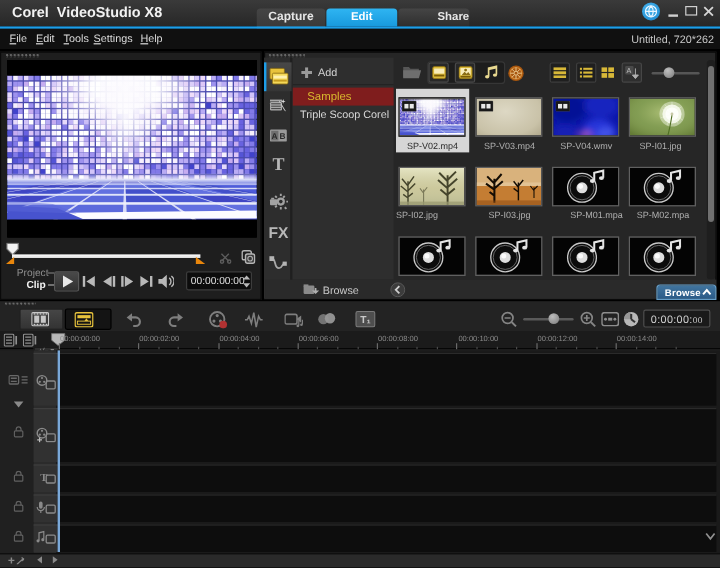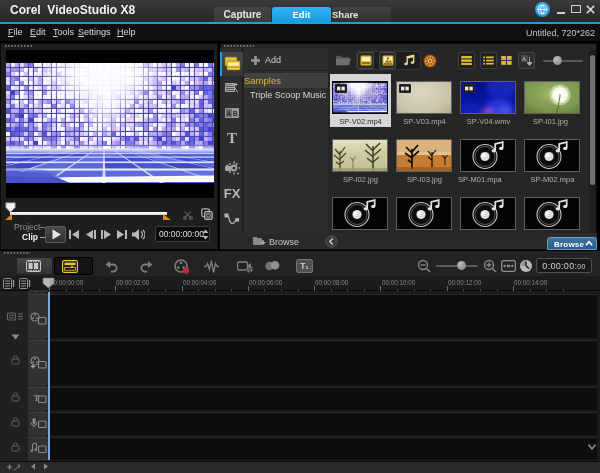--- a/index.html
+++ b/index.html
@@ -5,21 +5,21 @@
 body{font-family:"Liberation Sans",sans-serif;position:relative;}
 .abs{position:absolute;}
 .dots{background-image:radial-gradient(circle at 1px 1px,#6a6a6a 0.8px,transparent 1.1px);background-size:3.2px 3px;height:3px;}
 </style></head><body>
 
 <div class="abs" style="left:0;top:0;width:600px;height:22px;background:linear-gradient(#3a3a3a,#272727);"></div>
 <div class="abs" style="left:10px;top:3px;font-size:12px;font-weight:bold;color:#f2f2f2;letter-spacing:0px;">Corel&nbsp; VideoStudio X8</div>
 
 <div class="abs" style="left:214px;top:7px;width:57px;height:32px;background:linear-gradient(#454545,#2e2e2e);border-radius:3px 3px 0 0;color:#e6e6e6;font-size:10px;font-weight:bold;text-align:center;line-height:16px;">Capture</div>
 <div class="abs" style="left:272px;top:7px;width:59px;height:15px;background:linear-gradient(#2fb5f2,#189ade);border-radius:3px 3px 0 0;color:#fff;font-size:9.5px;font-weight:bold;text-align:center;line-height:16px;">Edit</div>
-<div class="abs" style="left:332px;top:7px;width:59px;height:15px;background:linear-gradient(#454545,#2e2e2e);border-radius:3px 3px 0 0;color:#e6e6e6;font-size:9.5px;font-weight:bold;text-align:left;line-height:16px;">Share</div>
+<div class="abs" style="left:332px;top:7px;width:59px;height:15px;background:linear-gradient(#454545,#2e2e2e);border-radius:3px 3px 0 0;color:#e6e6e6;font-size:9.5px;font-weight:bold;text-align:right;line-height:16px;">Share</div>
 
 <div class="abs" style="left:535px;top:2px;width:15px;height:15px;border-radius:50%;background:radial-gradient(circle at 40% 35%,#4db8f0,#1583cc);"></div>
 <svg class="abs" style="left:536px;top:3px;" width="13" height="13" viewBox="0 0 13 13">
     <g stroke="#eaf6ff" stroke-width="1" fill="none">
       <circle cx="6.5" cy="6.5" r="4.6"></circle>
       <path d="M2 6.5h9M6.5 2c-2.5 2.5-2.5 6.5 0 9M6.5 2c2.5 2.5 2.5 6.5 0 9"></path>
     </g>
   </svg>
 <div class="abs" style="left:557px;top:12px;width:8px;height:2px;background:#cfcfcf;"></div>
 <div class="abs" style="left:571px;top:5px;width:10px;height:8px;border:1.5px solid #cfcfcf;"></div>
@@ -1136,22 +1136,22 @@
     <rect x="0.5" y="1.5" width="4" height="4" fill="#b4b4b4"></rect>
     <rect x="11.5" y="6" width="3.5" height="3.5" fill="#b4b4b4"></rect>
   </svg>
 
 <div class="abs" style="left:244px;top:48px;width:84px;height:185px;background:#2e2e2e;"></div>
 <svg class="abs" style="left:251px;top:56px;" width="9" height="9" viewBox="0 0 10 10">
     <path d="M3.6 0h2.8v3.6H10v2.8H6.4V10H3.6V6.4H0V3.6h3.6z" fill="#9a9a9a"></path>
   </svg>
 <div class="abs" style="left:265px;top:55px;font-size:9px;color:#d2d2d2;">Add</div>
 <div class="abs" style="left:244px;top:70px;width:84px;height:1px;background:#232323;"></div>
-<div class="abs" style="left:244px;top:73px;width:84px;height:15px;background:#404040;color:#d8b92e;font-size:9.5px;line-height:15px;padding-left:0;">Samples</div>
-<div class="abs" style="left:244px;top:89px;height:14px;color:#d8d8d8;font-size:9px;line-height:13px;padding-left:6px;white-space:nowrap;">Triple Scoop Music</div>
+<div class="abs" style="left:244px;top:73px;width:84px;height:15px;background:#7f1d1d;color:#d8b92e;font-size:9.5px;line-height:15px;padding-left:12px;">Samples</div>
+<div class="abs" style="left:244px;top:89px;height:14px;color:#d8d8d8;font-size:9px;line-height:13px;padding-left:6px;white-space:nowrap;">Triple Scoop Corel</div>
 
 <div class="abs" style="left:221px;top:233px;width:376px;height:16px;background:#2a2a2a;z-index:5;"></div>
 <svg class="abs" style="left:252px;top:236px;z-index:6;" width="14" height="11" viewBox="0 0 14 11">
     <rect x="1" y="2" width="9" height="7" rx="1" fill="#8a8a8a"></rect>
     <rect x="1" y="1" width="4" height="2" fill="#8a8a8a"></rect>
     <path d="M8 6l3 3 3-3z" fill="#b0b0b0"></path>
     <path d="M11 4v4" stroke="#b0b0b0" stroke-width="1.4"></path>
   </svg>
 <div class="abs" style="left:269px;top:237px;font-size:9px;color:#c8c8c8;z-index:6;">Browse</div>
 
@@ -1313,38 +1313,38 @@
 <div class="abs" style="left:333px;top:140px;width:54px;height:31px;outline:1px solid #606060;overflow:hidden;"><svg width="54" height="31" viewBox="0 0 54 31">
       <rect width="54" height="31" fill="#c9c394"></rect>
       <rect width="54" height="31" fill="url(#mgrad)"></rect>
       <g stroke="#45452c" fill="none">
         <path d="M7 31V11M7 15l-5-6M7 14l5-7M7 20l-6-5M7 19l6-6M7 25l-4-3M7 24l4-3" stroke-width="1.2"></path>
         <path d="M20 31V18M20 21l-3-4M20 20l3-4" stroke-width="0.9" opacity="0.6"></path>
         <path d="M40 31V6M40 11l-7-7M40 10l7-7M40 17l-8-7M40 16l8-7M40 23l-6-5M40 22l6-5" stroke-width="1.6"></path>
       </g>
       <rect y="28" width="54" height="3" fill="#9a9a70" opacity="0.75"></rect>
     </svg></div>
-<div class="abs" style="left:330px;top:175px;width:61px;text-align:center;font-size:7.5px;color:#b0b0b0;">SP-I02.jpg</div>
+<div class="abs" style="left:330px;top:175px;width:61px;text-align:left;font-size:7.5px;color:#b0b0b0;">SP-I02.jpg</div>
 <div class="abs" style="left:397px;top:140px;width:54px;height:31px;outline:1px solid #606060;overflow:hidden;"><svg width="54" height="31" viewBox="0 0 54 31">
       <rect width="54" height="31" fill="#d9b27c"></rect>
       <rect y="14" width="54" height="17" fill="#c47d33"></rect>
       <rect y="12" width="54" height="3" fill="#e2c294"></rect>
       <g stroke="#150d04" fill="none">
         <path d="M15 29V9M15 13l-6-6M15 12l6-7M15 18l-7-5M15 17l7-6M15 23l-4-3" stroke-width="1.7"></path>
         <path d="M35 27V12M35 16l-4-5M35 15l4-5M35 20l-4-3" stroke-width="1.2"></path>
         <path d="M48 25V16M48 19l-3-4M48 18l3-3" stroke-width="0.9"></path>
       </g>
       <rect y="27" width="54" height="4" fill="#8f4d12" opacity="0.55"></rect>
     </svg></div>
 <div class="abs" style="left:394px;top:175px;width:61px;text-align:center;font-size:7.5px;color:#b0b0b0;">SP-I03.jpg</div>
 <div class="abs" style="left:461px;top:140px;width:54px;height:31px;outline:1px solid #606060;overflow:hidden;"><svg width="54" height="31" viewBox="0 0 54 31">
       <rect width="54" height="31" fill="#040404"></rect>
       <use href="#vin"></use>
     </svg></div>
-<div class="abs" style="left:458px;top:175px;width:61px;text-align:left;font-size:7.5px;color:#b0b0b0;">SP-M01.mpa</div>
+<div class="abs" style="left:458px;top:175px;width:61px;text-align:right;font-size:7.5px;color:#b0b0b0;">SP-M01.mpa</div>
 <div class="abs" style="left:525px;top:140px;width:54px;height:31px;outline:1px solid #606060;overflow:hidden;"><svg width="54" height="31" viewBox="0 0 54 31">
       <rect width="54" height="31" fill="#040404"></rect>
       <use href="#vin"></use>
     </svg></div>
 <div class="abs" style="left:522px;top:175px;width:61px;text-align:center;font-size:7.5px;color:#b0b0b0;">SP-M02.mpa</div>
 <div class="abs" style="left:333px;top:198px;width:54px;height:31px;outline:1px solid #606060;overflow:hidden;"><svg width="54" height="31" viewBox="0 0 54 31">
       <rect width="54" height="31" fill="#040404"></rect>
       <use href="#vin"></use>
     </svg></div>
 <div class="abs" style="left:330px;top:233px;width:61px;text-align:center;font-size:7.5px;color:#b0b0b0;">SP-M03.mpa</div>

